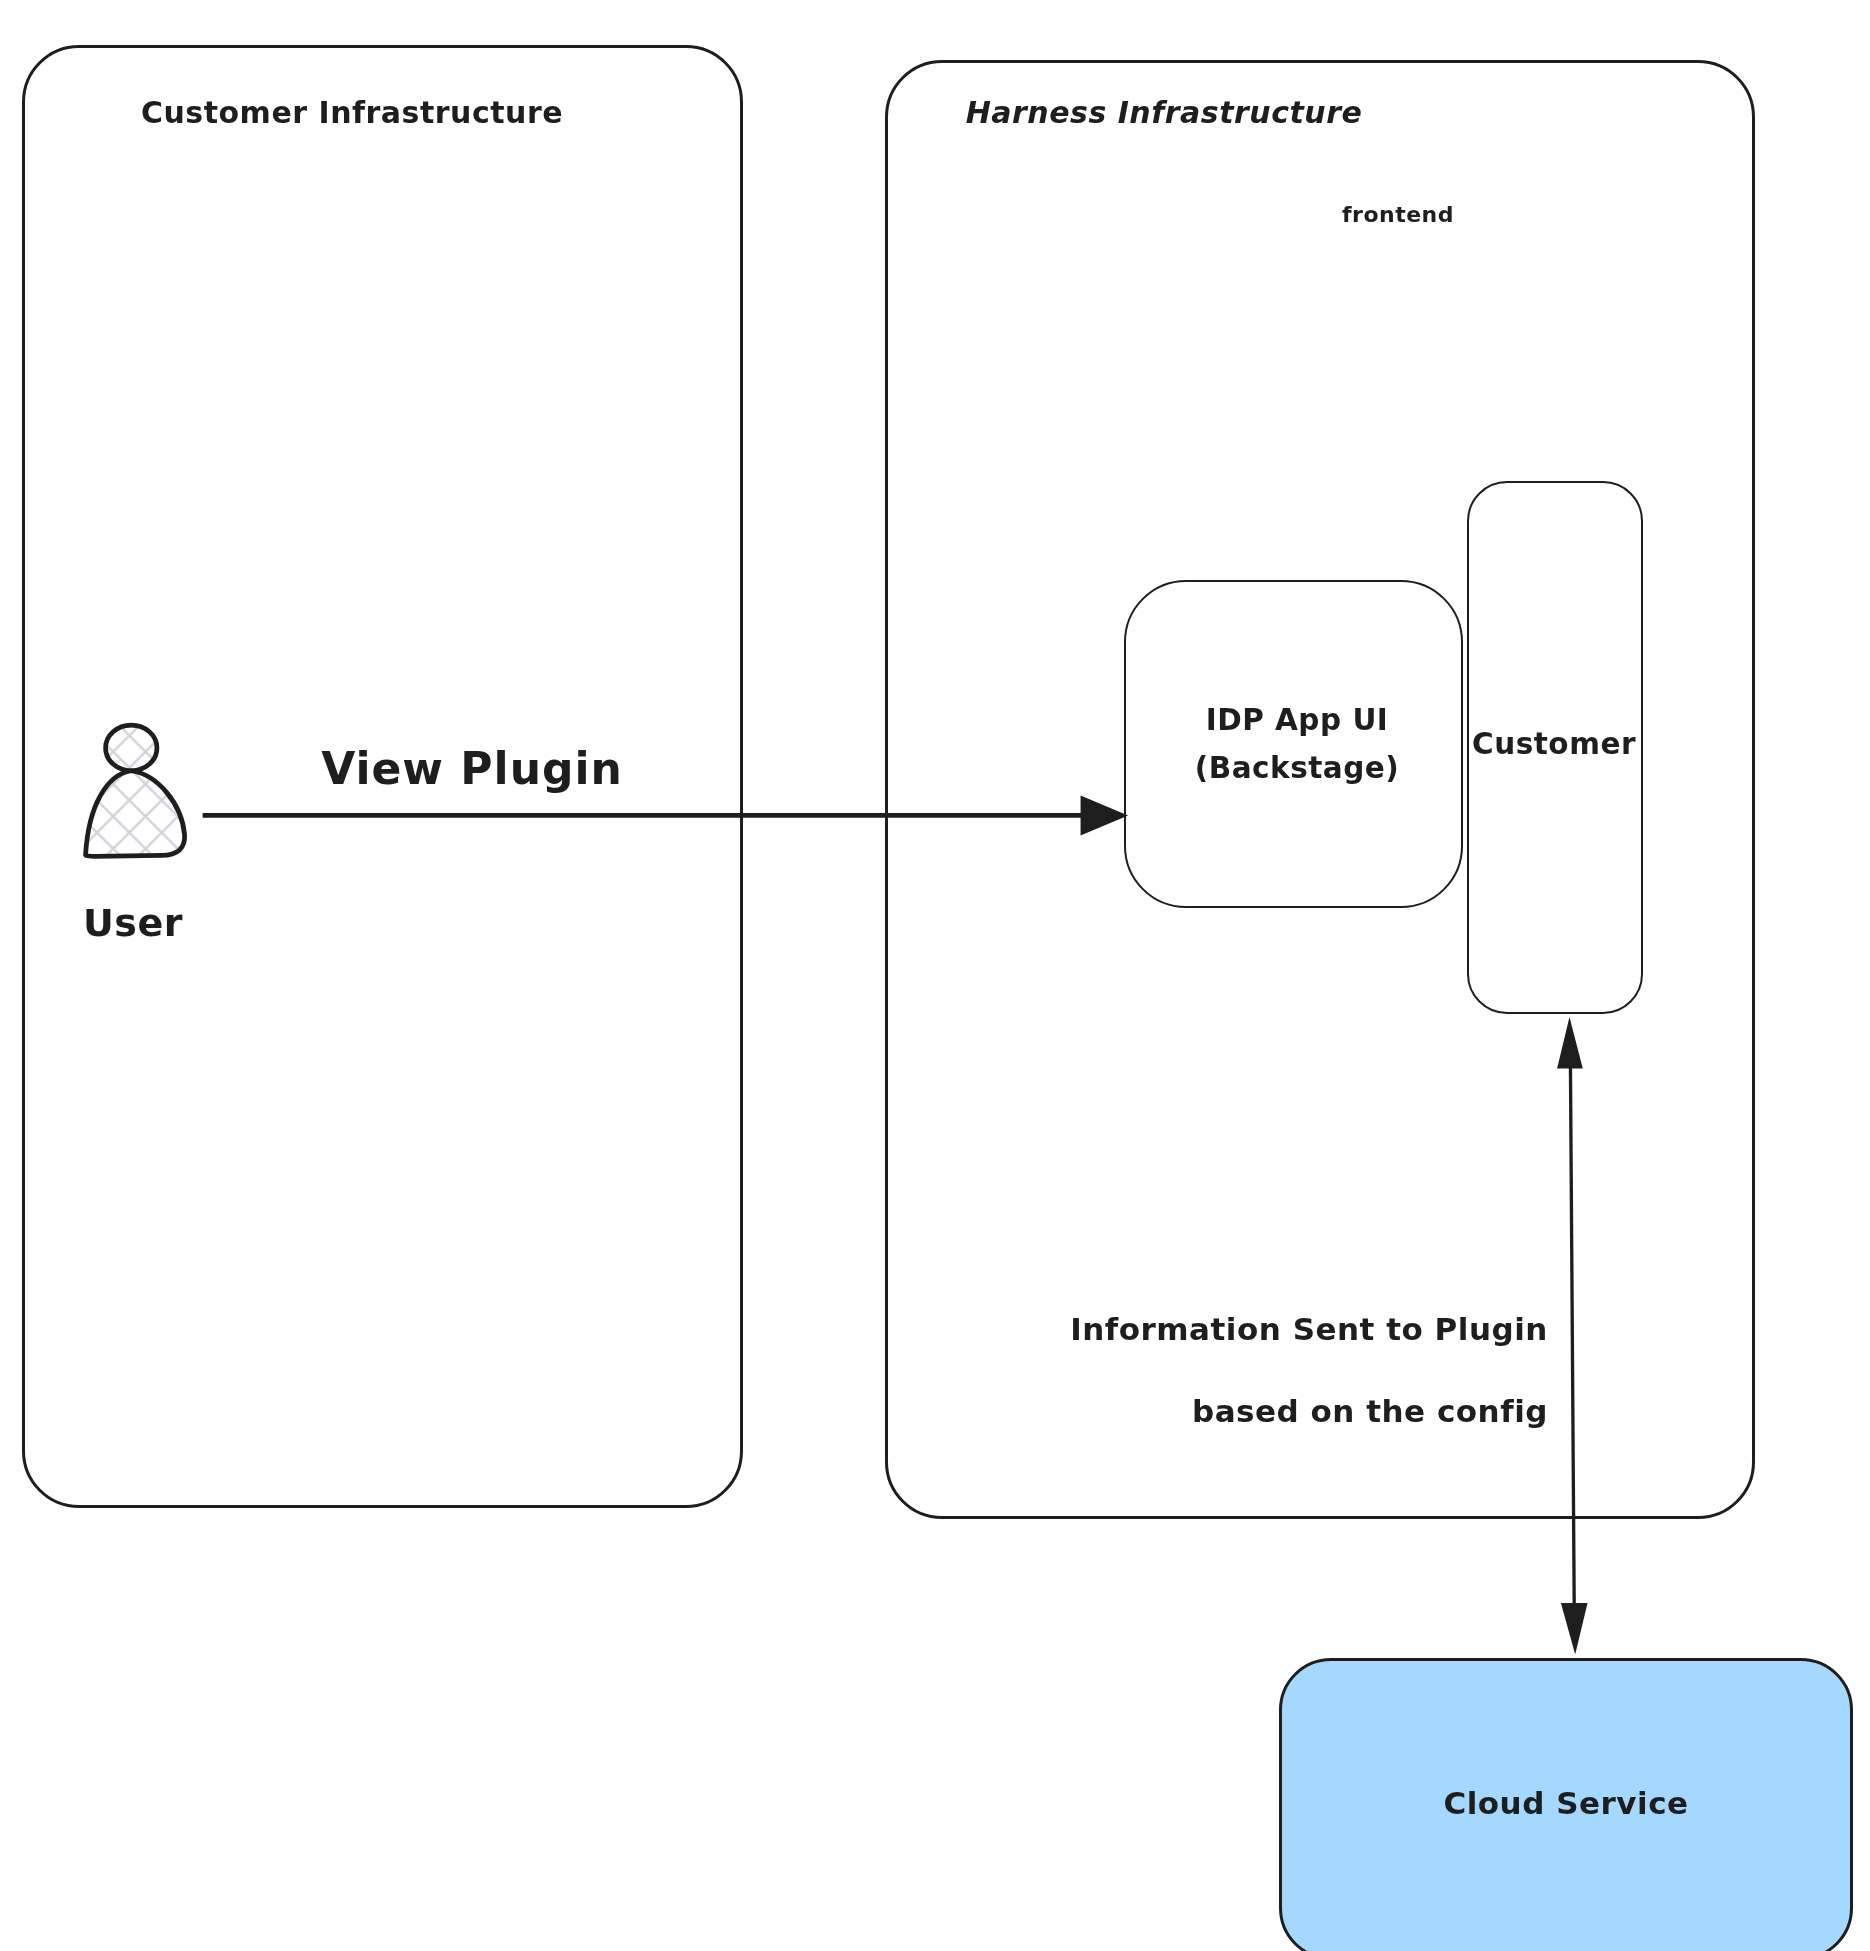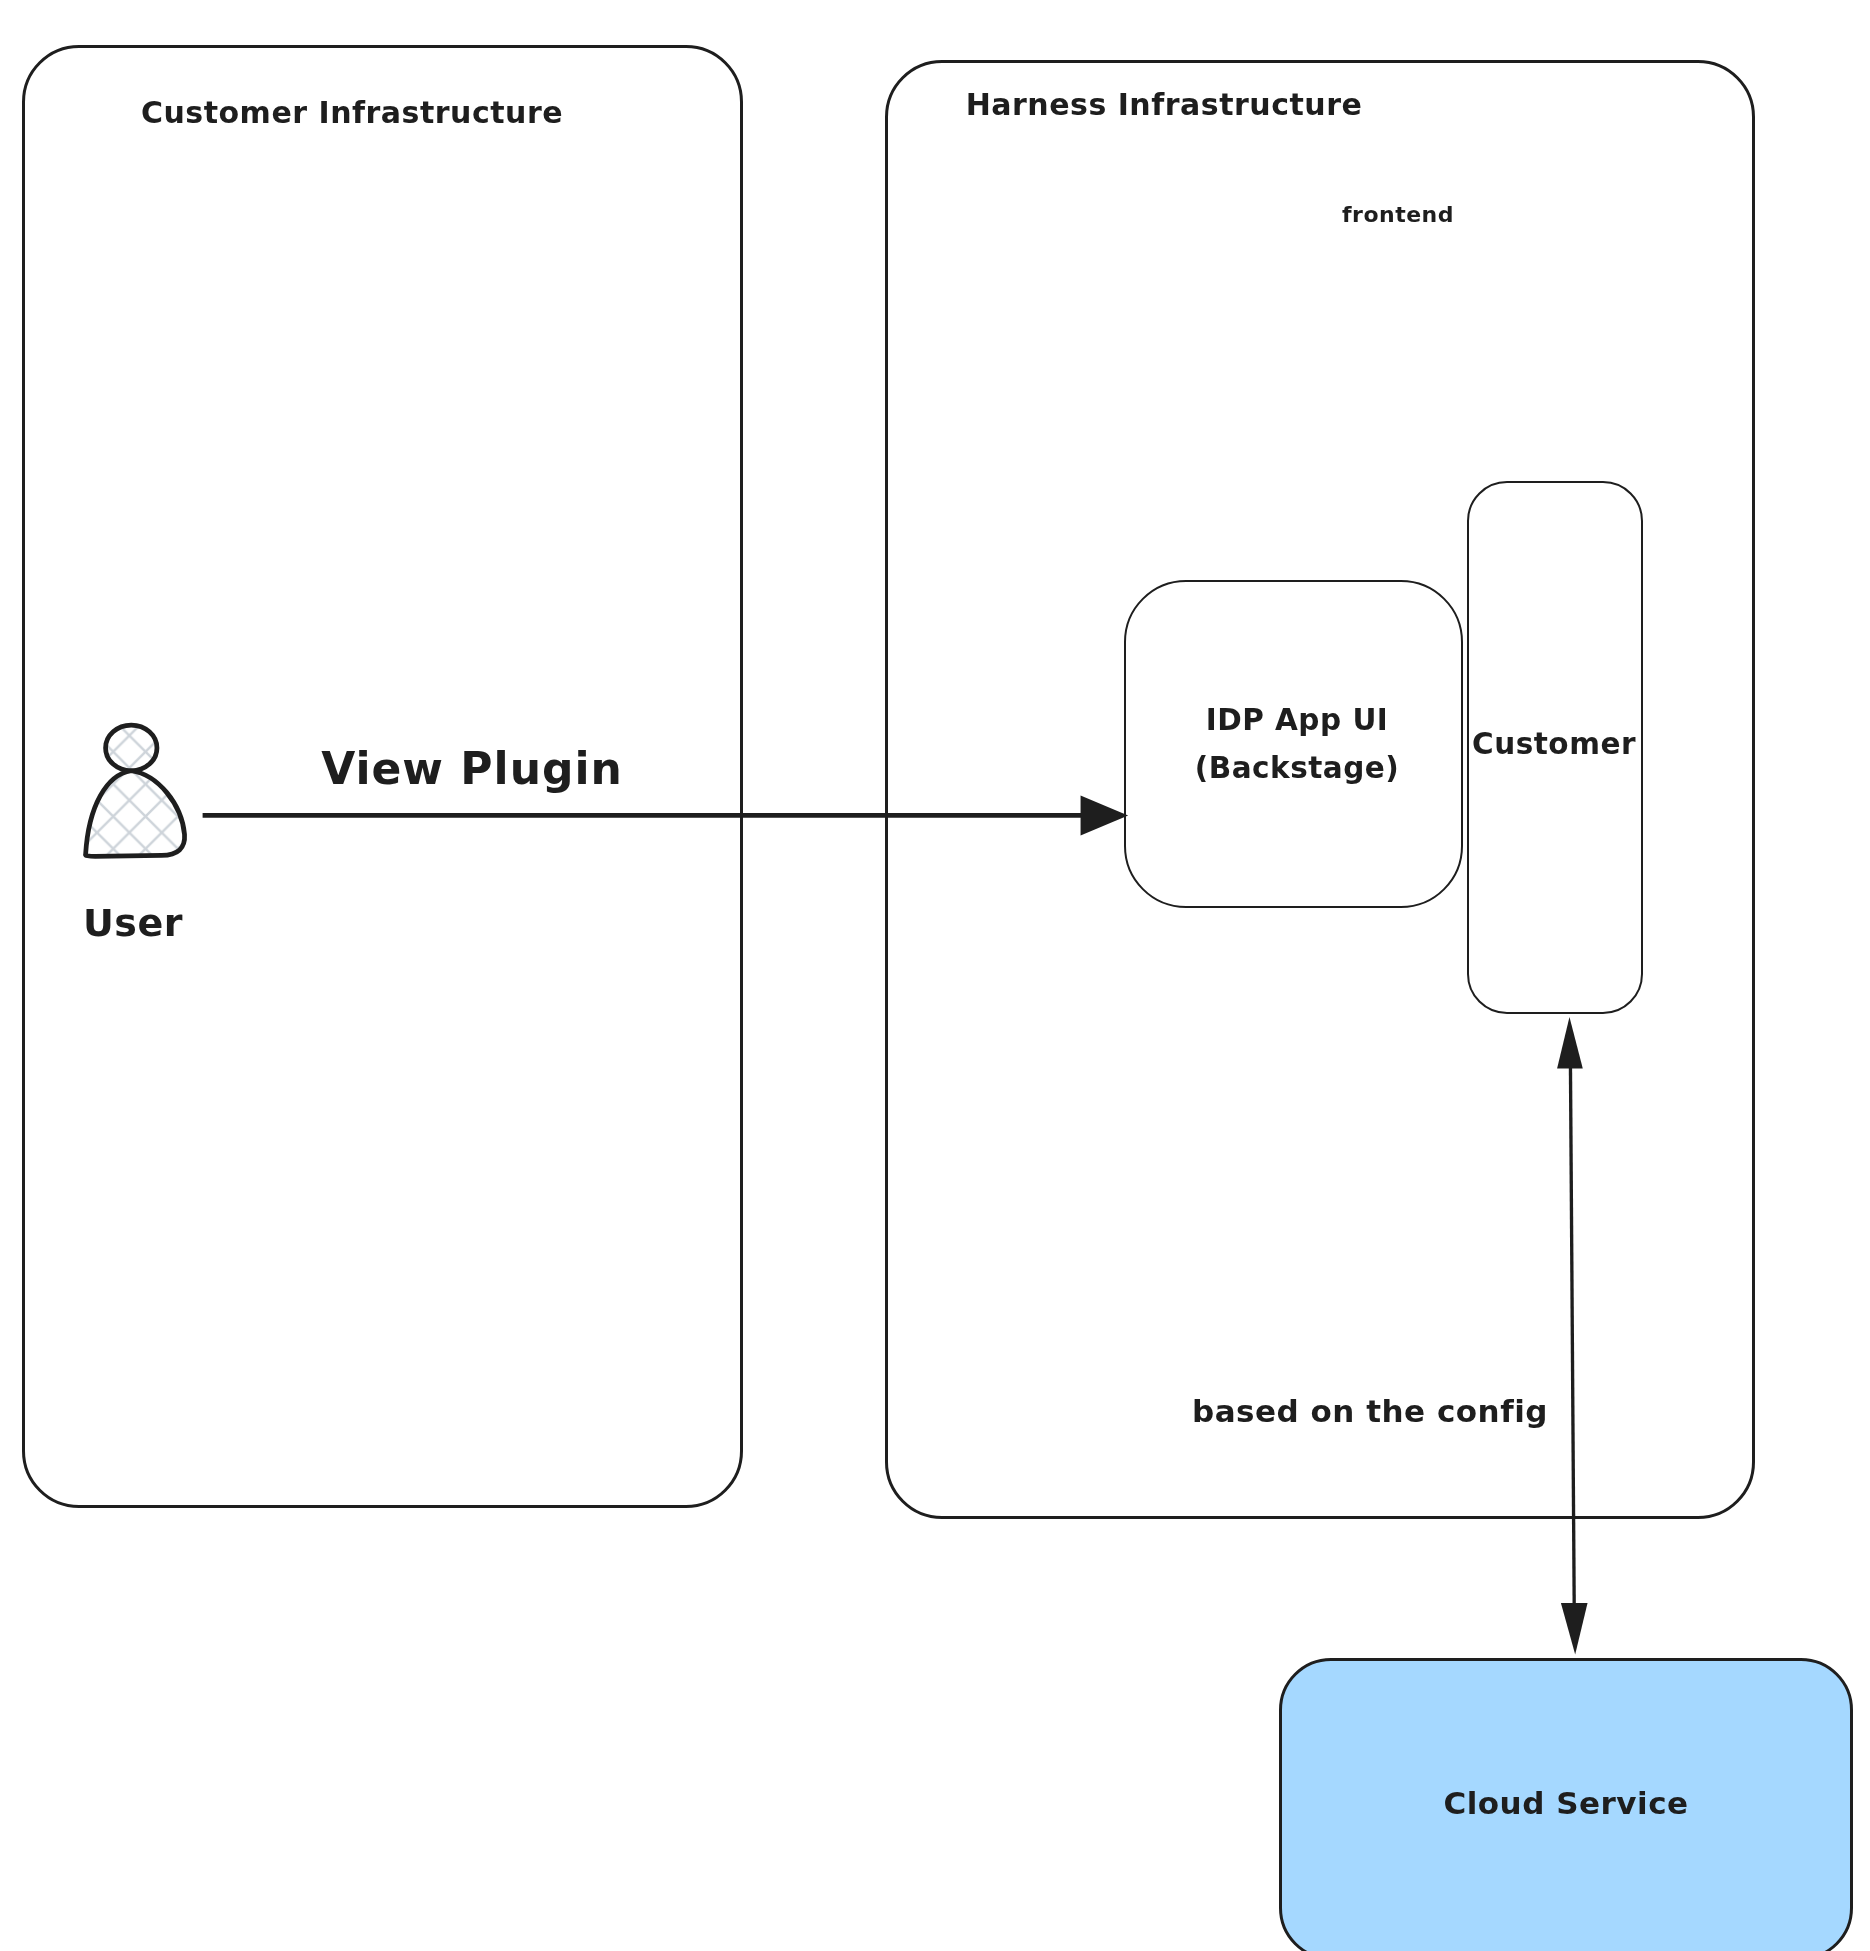--- a/index.html
+++ b/index.html
@@ -91,31 +91,32 @@
 
     <g>
       <line x1="1651" y1="1092" x2="1655" y2="1666" stroke="#1e1e1e" stroke-width="3.5"></line>
       <polygon points="1650,1044 1637,1098 1664,1098" fill="#1e1e1e"></polygon>
       <polygon points="1656,1714 1641,1660 1669,1660" fill="#1e1e1e"></polygon>
     </g>
   </svg>
 
   <div class="lbl title" style="left:352px; top:88px;">Customer Infrastructure</div>
 
-  <div class="lbl title" style="left:1164px; top:80px;">Harness Infrastructure</div>
+  <div class="lbl title" style="left:1164px; top:88px;font-style:italic;">Harness Infrastructure</div>
 
   <div class="lbl region" style="left:1398px; top:190px;">frontend</div>
 
   <div class="lbl big" style="left:472px; top:744px;">View Plugin</div>
 
   <div class="lbl node" style="left:1297px; top:696px;">IDP App UI</div>
   <div class="lbl node" style="left:1297px; top:744px;">(Backstage)</div>
 
   <div class="lbl node" style="left:1554px; top:720px;">Customer</div>
 
+  <div class="lbl note" style="left:1309px; top:1305px;">Information Sent to Plugin</div>
   <div class="lbl note" style="left:1370px; top:1387px;">based on the config</div>
 
   <div class="lbl note" style="left:1566px; top:1779px;">Cloud Service</div>
 
   <div class="lbl usertag" style="left:133px; top:899px;">User</div>
 
 </div>
 
 
 </body></html>

